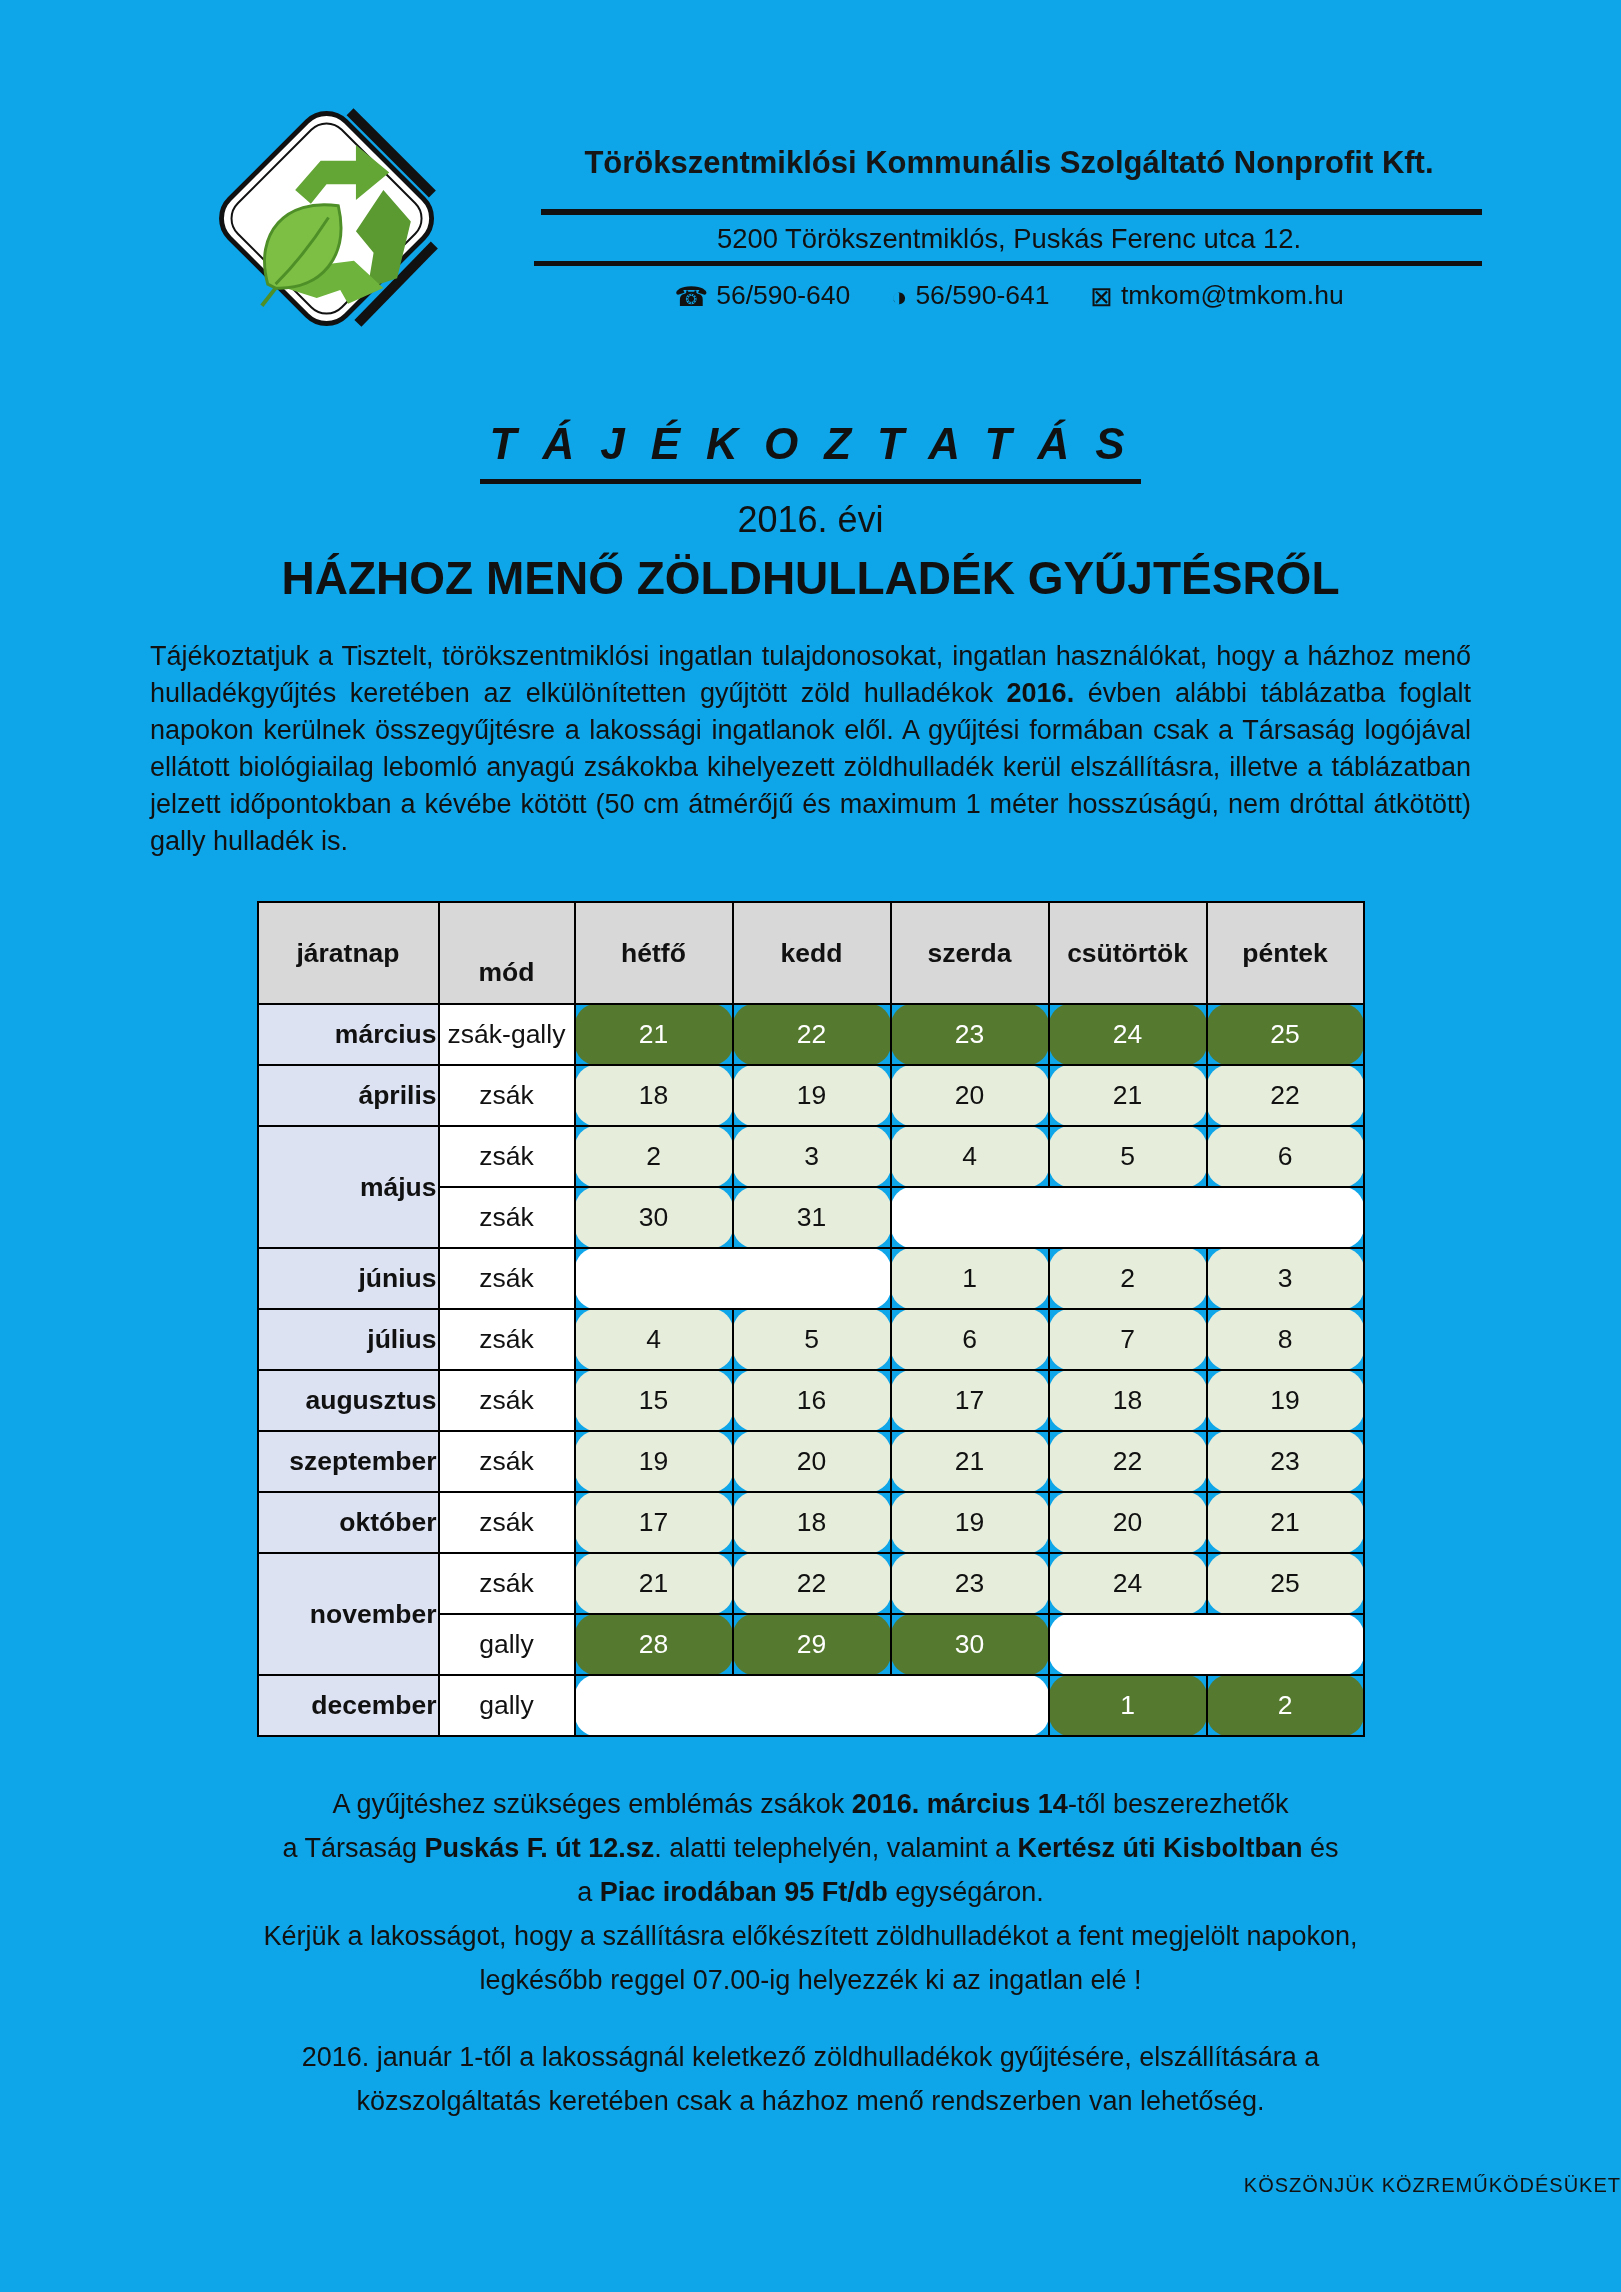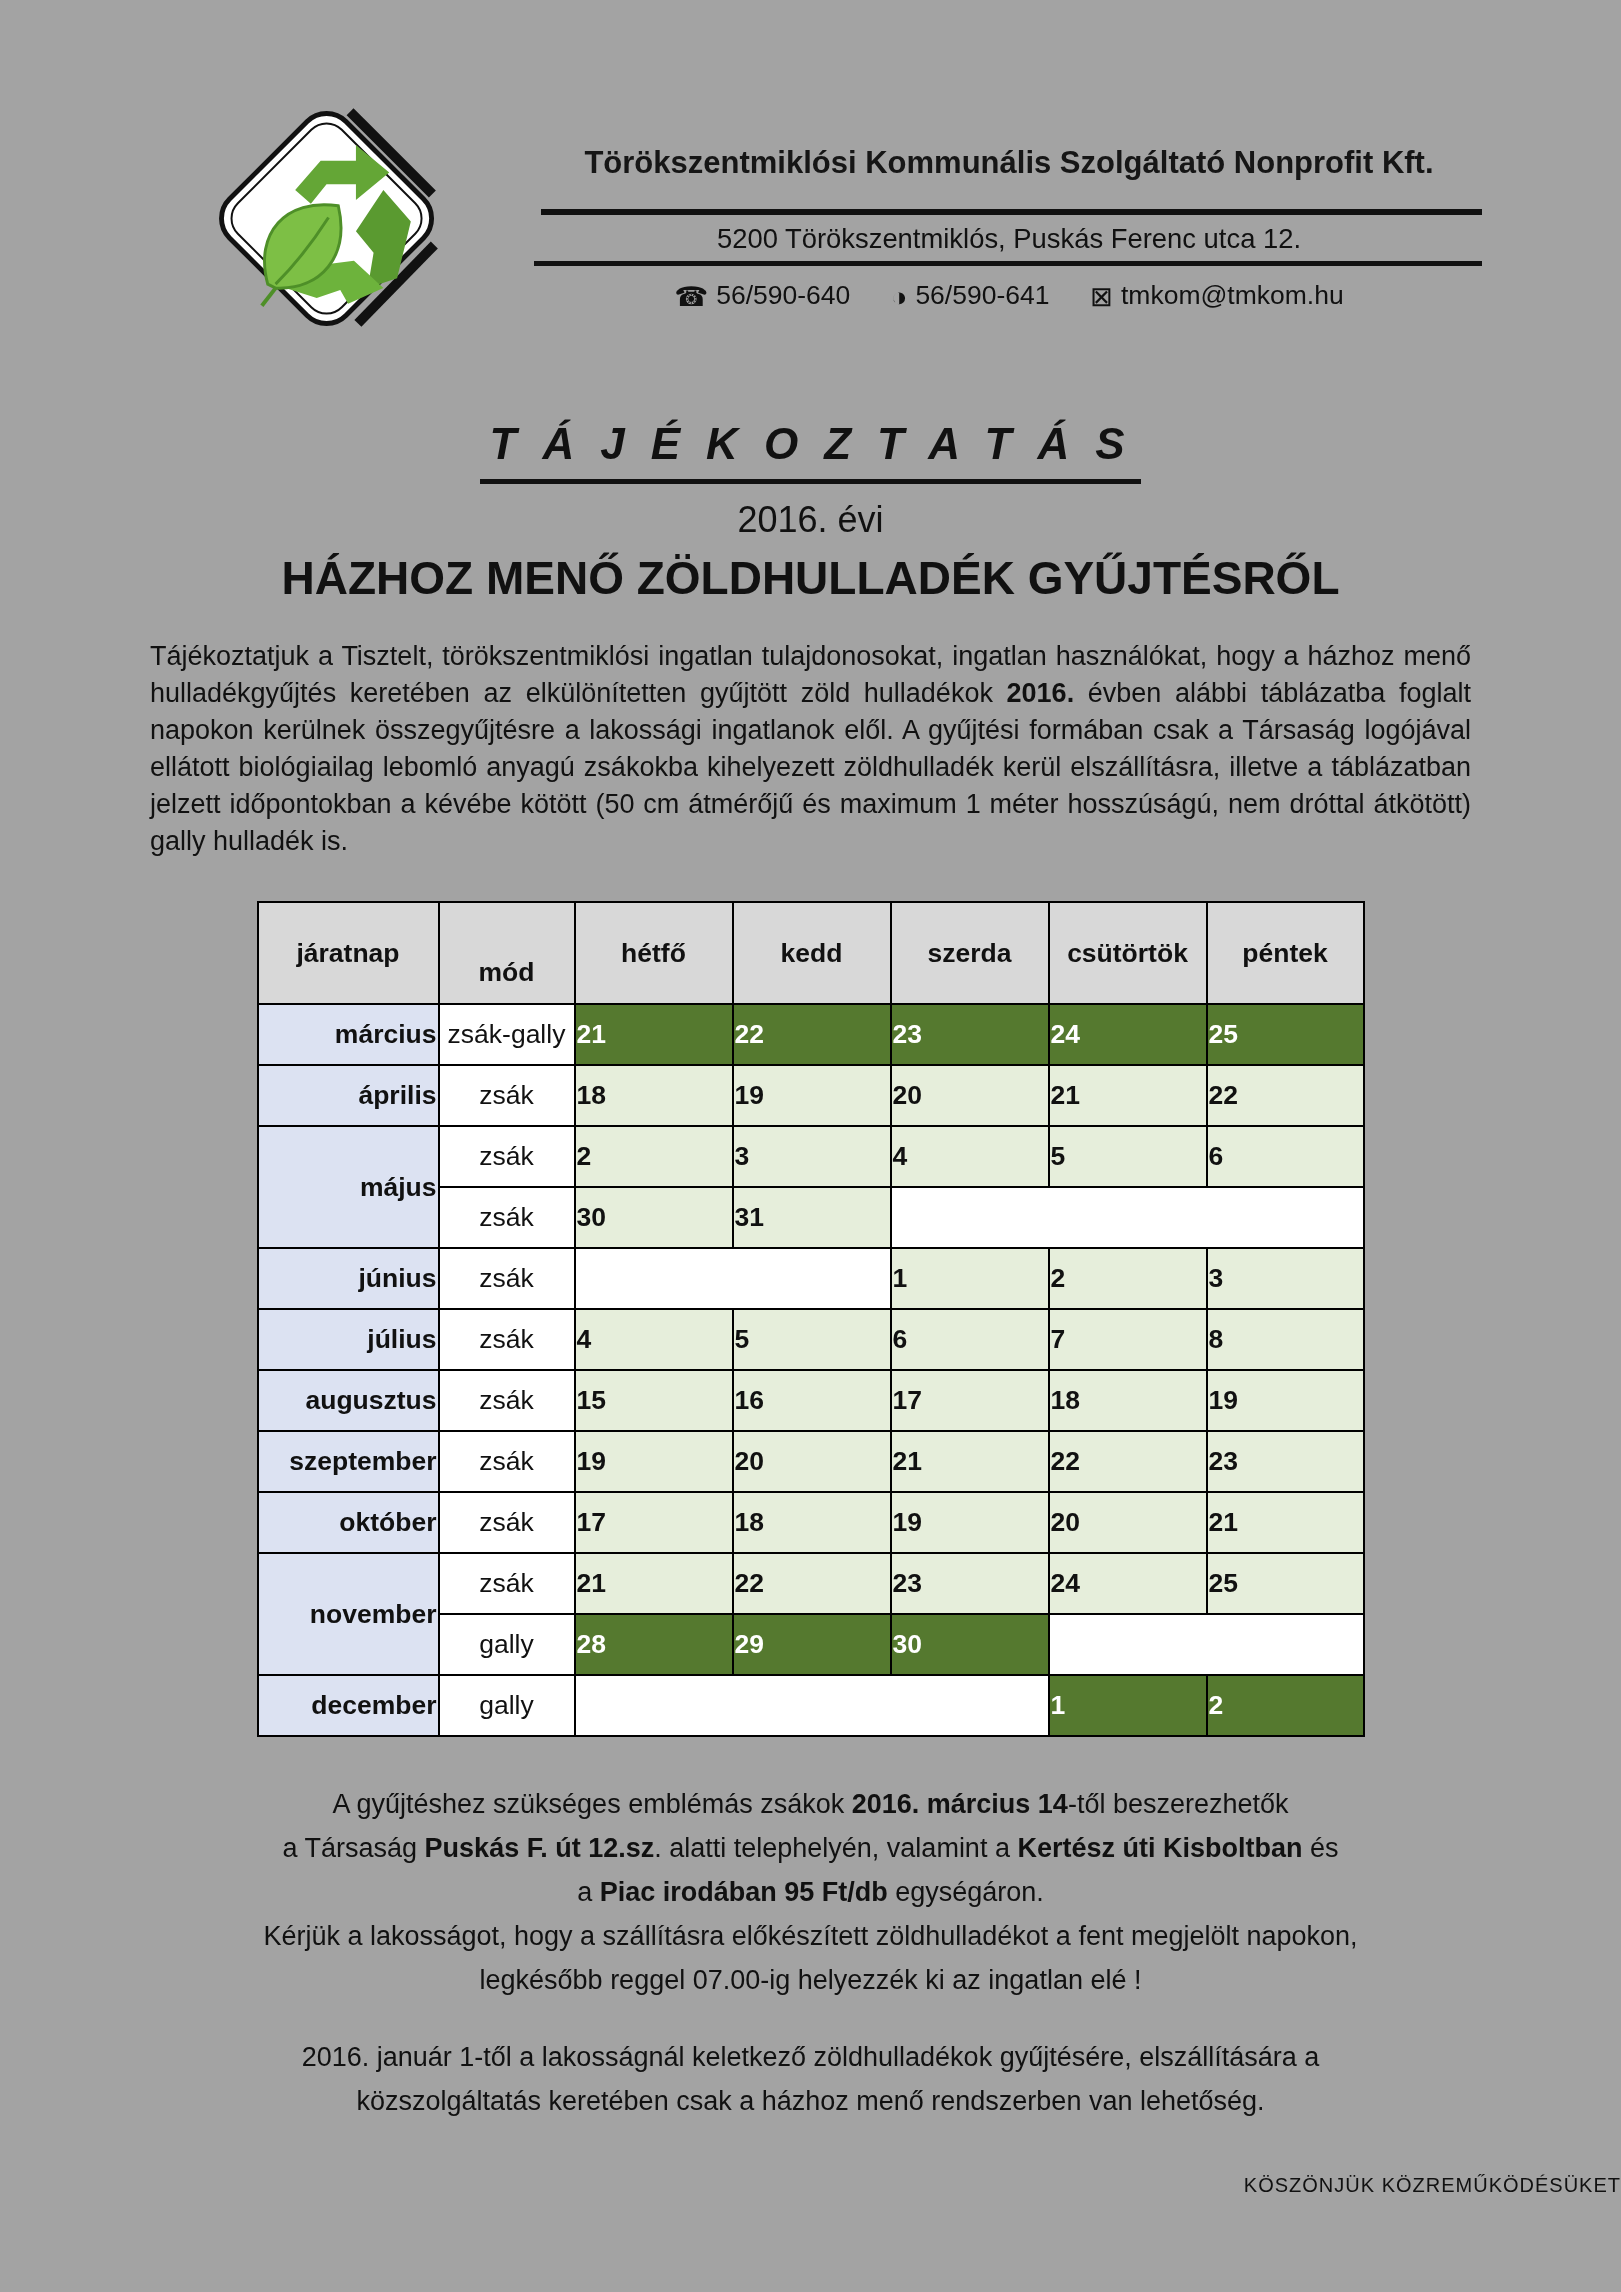--- a/index.html
+++ b/index.html
@@ -1,17 +1,17 @@
 <!DOCTYPE html>
 <html lang="hu"><head>
 <meta charset="utf-8">
 <style>
   html,body{margin:0;padding:0;background:#ffffff;}
   .page{
-    width:1621px;height:2293px;position:relative;background:#a3a3a3;
+    width:1621px;height:2293px;position:relative;background:#0ea5e9;
     font-family:"Liberation Sans","DejaVu Sans",sans-serif;color:#111;
     overflow:hidden;
   }
   
   .header{position:relative;height:343px;}
   .logo{position:absolute;left:201px;top:96px;width:255px;height:245px;}
   .company{position:absolute;left:534px;right:137px;top:145px;text-align:center;
     font-size:31px;font-weight:600;letter-spacing:0;color:#161616;}
   .rule1{position:absolute;left:541px;right:139px;top:209px;height:5.9px;background:#111;}
   .address{position:absolute;left:534px;right:137px;top:223px;text-align:center;font-size:27.4px;}
@@ -29,21 +29,21 @@
   .intro{margin:33px 150px 0 150px;font-size:27px;line-height:37px;text-align:justify;}
   
   table.schedule{margin:41px auto 0 auto;border-collapse:collapse;table-layout:fixed;width:1106px;}
   table.schedule th,table.schedule td{border:2.9px solid #000;overflow:hidden;}
   table.schedule th{background:#d8d8d8;font-weight:700;font-size:26.5px;height:84px;
     text-align:center;vertical-align:middle;}
   table.schedule th.mod-th{vertical-align:bottom;padding-bottom:15px;}
   table.schedule td{height:57px;font-size:26.5px;}
   td.month{background:#dce2f2;font-weight:700;text-align:right;padding-left:15.7px;}
   td.mode{background:#ffffff;text-align:center;font-weight:400;font-size:25.5px;}
-  td.day{font-weight:700;}
+  td.day{text-align:center;font-weight:400;border-radius:21px;}
   td.dark{background:#55792f;color:#ffffff;}
   td.light{background:#e6eedb;color:#111;}
   td.empty{background:#ffffff;}
   
   .footer-block{margin-top:45px;text-align:center;font-size:27px;line-height:44px;}
   .footer2{margin-top:33px;text-align:center;font-size:27px;line-height:44px;}
   .thanks{margin-top:51px;text-align:right;font-size:20px;letter-spacing:1px;}
   b{font-weight:700;}
 </style>
 </head>

